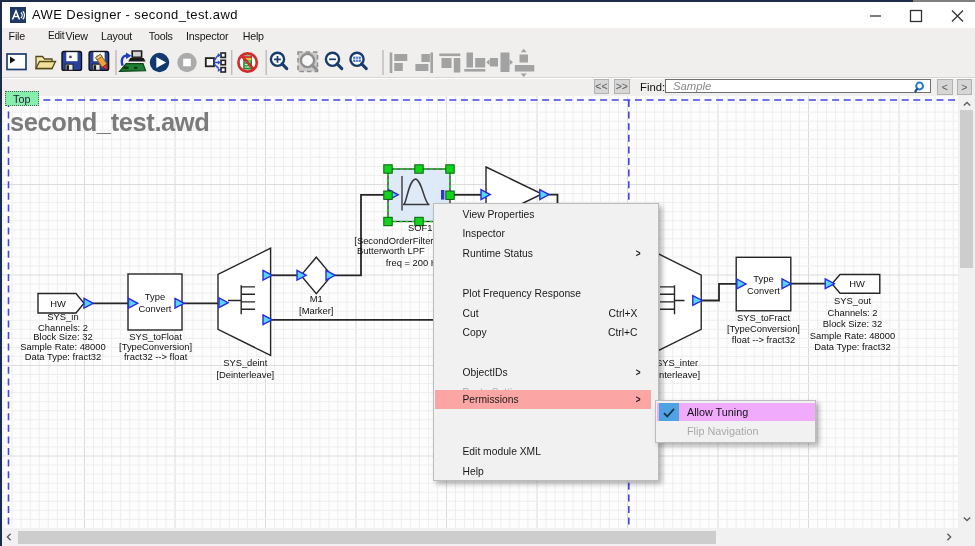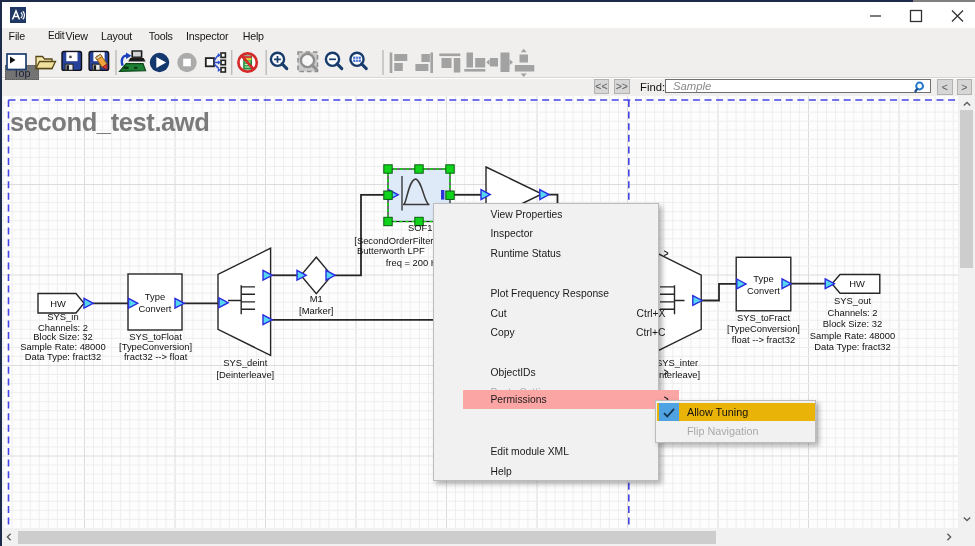--- a/index.html
+++ b/index.html
@@ -1,19 +1,19 @@
 <!DOCTYPE html>
 <html><head><meta charset="utf-8"><style>
 * { margin:0; padding:0; box-sizing:border-box; }
 html,body { width:975px; height:546px; overflow:hidden; font-family:"Liberation Sans", sans-serif; }
 body { background:#ffffff; position:relative; }
 svg text { font-family:"Liberation Sans", sans-serif; }
 #cmenu { position:absolute; left:433px; top:202.5px; width:225.5px; height:278.5px;
   background:#f1f1f1; border:1px solid #bcbcbc; box-shadow:3px 3px 5px rgba(0,0,0,0.3); }
-.mrow { position:absolute; left:1px; width:215.5px; height:19.8px; line-height:19.8px; font-size:10.3px;margin-left:28px; }
+.mrow { position:absolute; left:1px; width:215.5px; height:19.8px; line-height:19.8px; font-size:10.3px; }
 .mt { position:absolute; left:27.5px; white-space:pre; }
 .ms { position:absolute; right:13px; color:#1a1a1a;text-align:center; }
 .ma { position:absolute; right:9px; color:#222; font-size:11px; font-weight:bold; transform:scaleX(0.75); }
 #smenu { position:absolute; left:655px; top:399.5px; width:161px; height:43.5px;
   background:#f1f1f1; border:1px solid #bcbcbc; box-shadow:3px 3px 5px rgba(0,0,0,0.3); }
 .srow { position:absolute; left:0.5px; width:158px; height:18.2px; line-height:18.2px; font-size:10.8px; }
 .st { position:absolute; left:30.5px; white-space:pre; }
 </style></head><body>
 <div style="position:absolute;left:2px;top:96px;width:956px;height:432px;background:#fdfdfd"></div>
 <svg style="position:absolute;left:0;top:0" width="975" height="546" viewBox="0 0 975 546">
@@ -257,38 +257,39 @@
 <div style="position:absolute;left:0;top:0;width:913px;height:2px;background:#1c2b4a"></div>
 <div style="position:absolute;left:913px;top:0;width:62px;height:2px;background:#7f7f7f"></div>
 <div style="position:absolute;left:0;top:0;width:2px;height:546px;background:#1c2b4a"></div>
 <div style="position:absolute;left:2px;top:2px;width:973px;height:25.5px;background:#ffffff">
 <svg style="position:absolute;left:8px;top:4.5px" width="16" height="16" viewBox="0 0 16 16">
       <rect width="16" height="16" fill="#1f3864"></rect>
       <path d="M2.5,12.5 L6,4 L9.5,12.5 M4,9.6 H8" stroke="#fff" stroke-width="1.5" fill="none"></path>
       <path d="M11,5.5 C12.5,7 12.5,9.5 11,11" stroke="#fff" stroke-width="1.2" fill="none"></path>
       <path d="M12.8,4.3 C15,6.3 15,10.2 12.8,12.2" stroke="#fff" stroke-width="1.2" fill="none"></path>
     </svg>
+<span style="position:absolute;left:30px;top:5px;font-size:13px;letter-spacing:0.4px;color:#0b0b0b">AWE Designer - second_test.awd</span>
 <svg style="position:absolute;left:863px;top:6px" width="105" height="16" viewBox="0 0 105 16">
       <path d="M5,8 H16" stroke="#333" stroke-width="1.3"></path>
       <rect x="45.5" y="2.5" width="11" height="11" fill="none" stroke="#333" stroke-width="1.3"></rect>
       <path d="M87,2.5 L98,13.5 M98,2.5 L87,13.5" stroke="#333" stroke-width="1.3"></path>
     </svg>
 </div>
 <div style="position:absolute;left:2px;top:27.5px;width:973px;height:18px;background:#f0efee">
     <span style="position:absolute;left:6.6px;top:2px;font-size:10.7px;letter-spacing:-0.2px;color:#151515">File</span>
     <span style="position:absolute;left:46px;top:2px;font-size:10px;letter-spacing:-0.2px;color:#151515">Edit</span>
     <span style="position:absolute;left:63.5px;top:2px;font-size:10.7px;letter-spacing:-0.2px;color:#151515">View</span>
     <span style="position:absolute;left:99.1px;top:2px;font-size:10.7px;letter-spacing:-0.2px;color:#151515">Layout</span>
     <span style="position:absolute;left:146.8px;top:2px;font-size:10.7px;letter-spacing:-0.2px;color:#151515">Tools</span>
     <span style="position:absolute;left:184.1px;top:2px;font-size:10.7px;letter-spacing:-0.2px;color:#151515">Inspector</span>
     <span style="position:absolute;left:240.7px;top:2px;font-size:10.7px;letter-spacing:-0.2px;color:#151515">Help</span>
   </div>
 <div style="position:absolute;left:2px;top:45.5px;width:973px;height:32px;background:#f0efee;border-bottom:1px solid #d8d6d4"></div>
 <div style="position:absolute;left:2px;top:78.5px;width:973px;height:17.5px;background:#f0efee"></div>
-<div style="position:absolute;left:5px;top:65px;width:34px;height:15px;background:#737373;border:1.2px dotted #5a5a5a;">
+<div style="position:absolute;left:5px;top:91px;width:34px;height:15px;background:#86efac;border:1.2px dotted #5a5a5a;">
     <span style="position:absolute;left:7px;top:0.5px;font-size:10.8px;color:#20203a">Top</span>
   </div>
 <div style="position:absolute;left:593.8px;top:79.2px;width:15.4px;height:14.7px;background:#d6d6d6;border:1px solid #b2b2b2;text-align:center;font-size:10.5px;color:#5a5a5a;line-height:13.7px">&lt;&lt;</div>
 <div style="position:absolute;left:613.9px;top:79.2px;width:15.9px;height:14.7px;background:#d6d6d6;border:1px solid #b2b2b2;text-align:center;font-size:10.5px;color:#5a5a5a;line-height:13.7px">&gt;&gt;</div>
 <span style="position:absolute;left:640px;top:80.5px;font-size:11.3px;color:#111">Find:</span>
 <div style="position:absolute;left:665px;top:78.9px;width:266px;height:14.5px;background:#fff;border:1px solid #707070">
 <span style="position:absolute;left:7px;top:0.5px;font-size:11.3px;font-style:italic;color:#8a8a8a">Sample</span>
 <svg style="position:absolute;right:3px;top:1px" width="13" height="13" viewBox="0 0 13 13">
       <circle cx="5.6" cy="5" r="3.4" fill="none" stroke="#2277cc" stroke-width="2"></circle>
       <line x1="3.4" y1="7.6" x2="0.9" y2="11" stroke="#1a4d8c" stroke-width="2.4"></line>
@@ -413,21 +414,21 @@
       <span class="ma">&gt;</span>
     </div>
     <div class="mrow" style="top:238.7px;">
       <span class="mt" style="color:#1a1a1a">Edit module XML</span>
     </div>
     <div class="mrow" style="top:258.5px;">
       <span class="mt" style="color:#1a1a1a">Help</span>
     </div>
   </div>
 <div id="smenu">
-<div class="srow" style="top:2.6px;background:#eab308;">
+<div class="srow" style="top:2.6px;background:#f0abfc;">
  <div style="position:absolute;left:2.5px;top:0;width:19.5px;height:18.2px;background:#4fa3e2"></div>
  <svg style="position:absolute;left:5px;top:3.5px" width="14" height="12" viewBox="0 0 14 12">
         <path d="M2,6.2 L5.3,9.5 L12,1.8" stroke="#16364f" stroke-width="1.8" fill="none"></path>
       </svg>
  <span class="st" style="color:#111">Allow Tuning</span>
     </div>
 <div class="srow" style="top:21.5px;">
       <span class="st" style="color:#a9a9a9">Flip Navigation</span>
     </div>
 </div>

